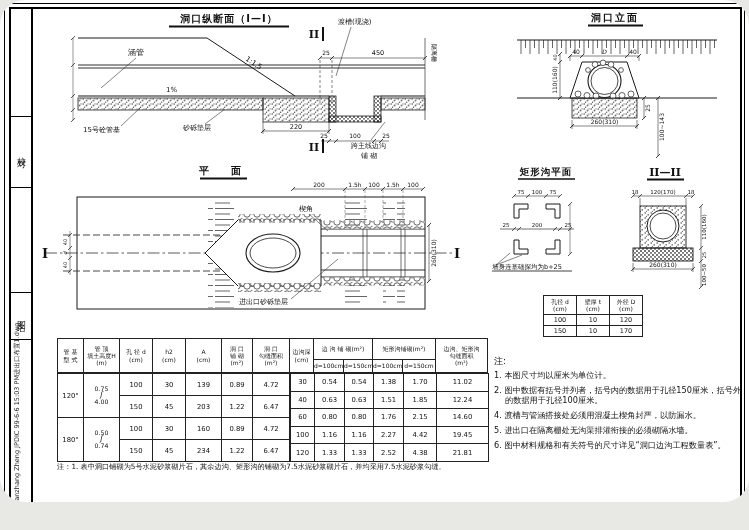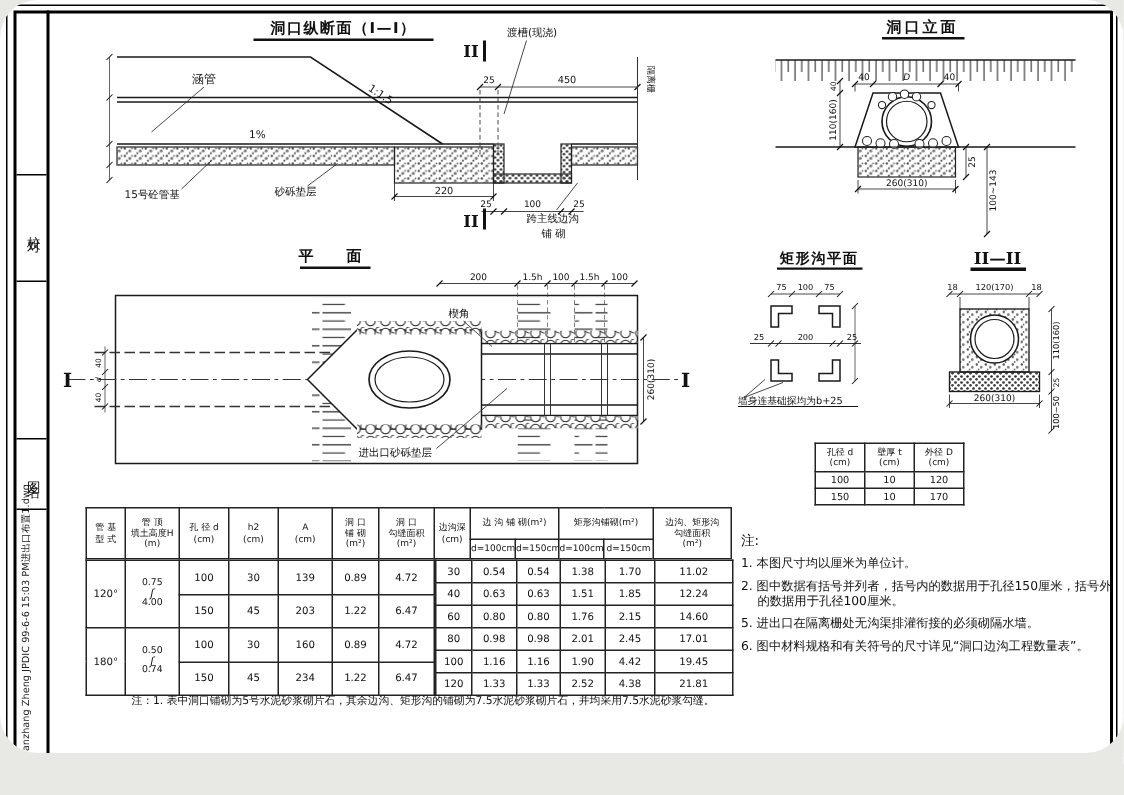--- a/index.html
+++ b/index.html
@@ -28,21 +28,21 @@
                 font-weight:normal;color:#111;overflow:hidden;}
   .qt-head{width:430px;}
   .qt-head th{font-size:6px;line-height:1.2;}
   tr.h1{height:21px;} tr.h2r{height:13px;}
   .qt-bodies{display:flex;}
   .qt-left{width:232px;} .qt-right{width:198px;}
   .qt-left td{font-size:6.8px;height:21px;}
   .qt-right td{font-size:6.8px;height:14px;}
   .hcell div{line-height:1.05;font-size:6.2px;}
   .hcell .sym{font-style:italic;font-size:7.5px;line-height:0.9;}
-  .qt-foot{left:57px;top:462px;width:450px;font-size:7.2px;text-align:center;}
+  .qt-foot{left:57px;top:462px;width:450px;font-size:7.2px;}
   .pt{position:absolute;left:543px;top:295px;border-collapse:collapse;table-layout:fixed;width:99px;background:#fff;}
   .pt th,.pt td{border:1px solid #222;padding:0;text-align:center;font-weight:normal;color:#111;}
   .pt th{font-size:6px;height:18px;line-height:1.25;}
   .pt td{font-size:6.5px;height:10px;}
   .notes{left:494px;top:356px;width:250px;font-size:8.2px;line-height:1.25;}
   .notes-title{font-size:9px;margin-bottom:3px;}
   .note-item{margin-bottom:4.5px;padding-left:11px;text-indent:-11px;}
 </style>
 </head>
 <body>
@@ -475,32 +475,24 @@
         </tr>
         <tr>
           <td>60</td>
           <td>0.80</td>
           <td>0.80</td>
           <td>1.76</td>
           <td>2.15</td>
           <td>14.60</td>
         </tr>
         <tr>
-          <td>80</td>
-          <td>0.98</td>
-          <td>0.98</td>
-          <td>2.01</td>
-          <td>2.45</td>
-          <td>17.01</td>
-        </tr>
-        <tr>
           <td>100</td>
           <td>1.16</td>
           <td>1.16</td>
-          <td>1.90</td>
+          <td>2.27</td>
           <td>4.42</td>
           <td>19.45</td>
         </tr>
         <tr>
           <td>120</td>
           <td>1.33</td>
           <td>1.33</td>
           <td>2.52</td>
           <td>4.38</td>
           <td>21.81</td>
@@ -508,16 +500,17 @@
       </tbody>
         </table>
     </div>
   </div>
   <div class="abs qt-foot">注：1. 表中洞口铺砌为5号水泥砂浆砌片石，其余边沟、矩形沟的铺砌为7.5水泥砂浆砌片石，并均采用7.5水泥砂浆勾缝。</div>
 
   <div class="abs notes">
     <div class="notes-title">注:</div>
     <div class="note-item">1. 本图尺寸均以厘米为单位计。</div>
     <div class="note-item">2. 图中数据有括号并列者，括号内的数据用于孔径150厘米，括号外的数据用于孔径100厘米。</div>
+    <div class="note-item">4. 渡槽与管涵搭接处必须用混凝土楔角封严，以防漏水。</div>
     <div class="note-item">5. 进出口在隔离栅处无沟渠排灌衔接的必须砌隔水墙。</div>
     <div class="note-item">6. 图中材料规格和有关符号的尺寸详见“洞口边沟工程数量表”。</div>
   </div>
 </div>
 
 </body></html>

